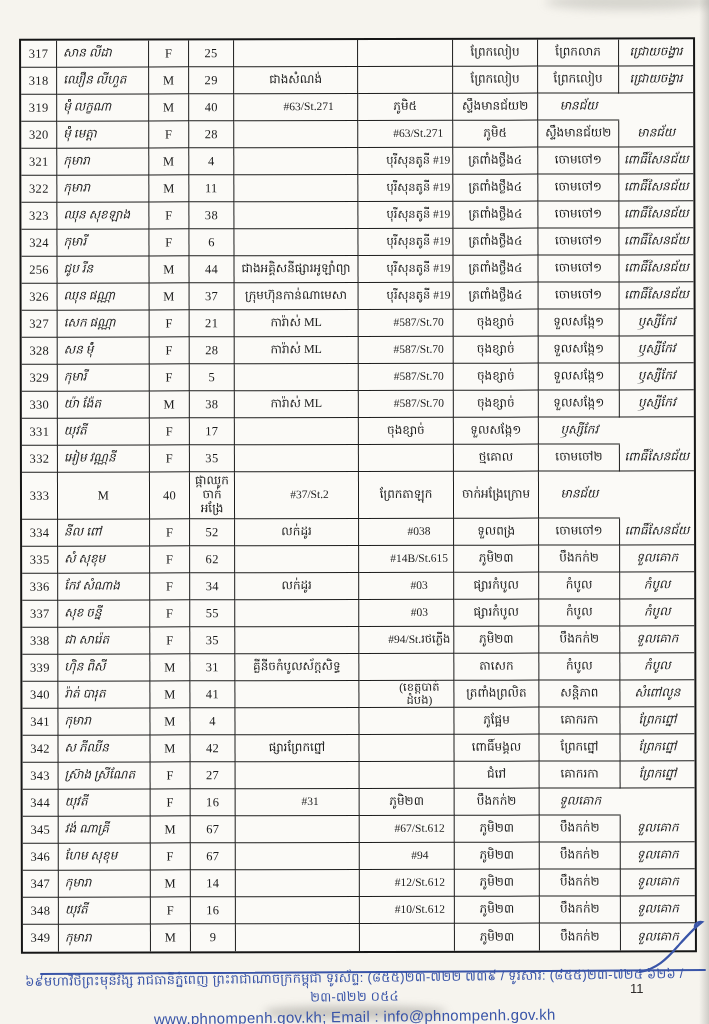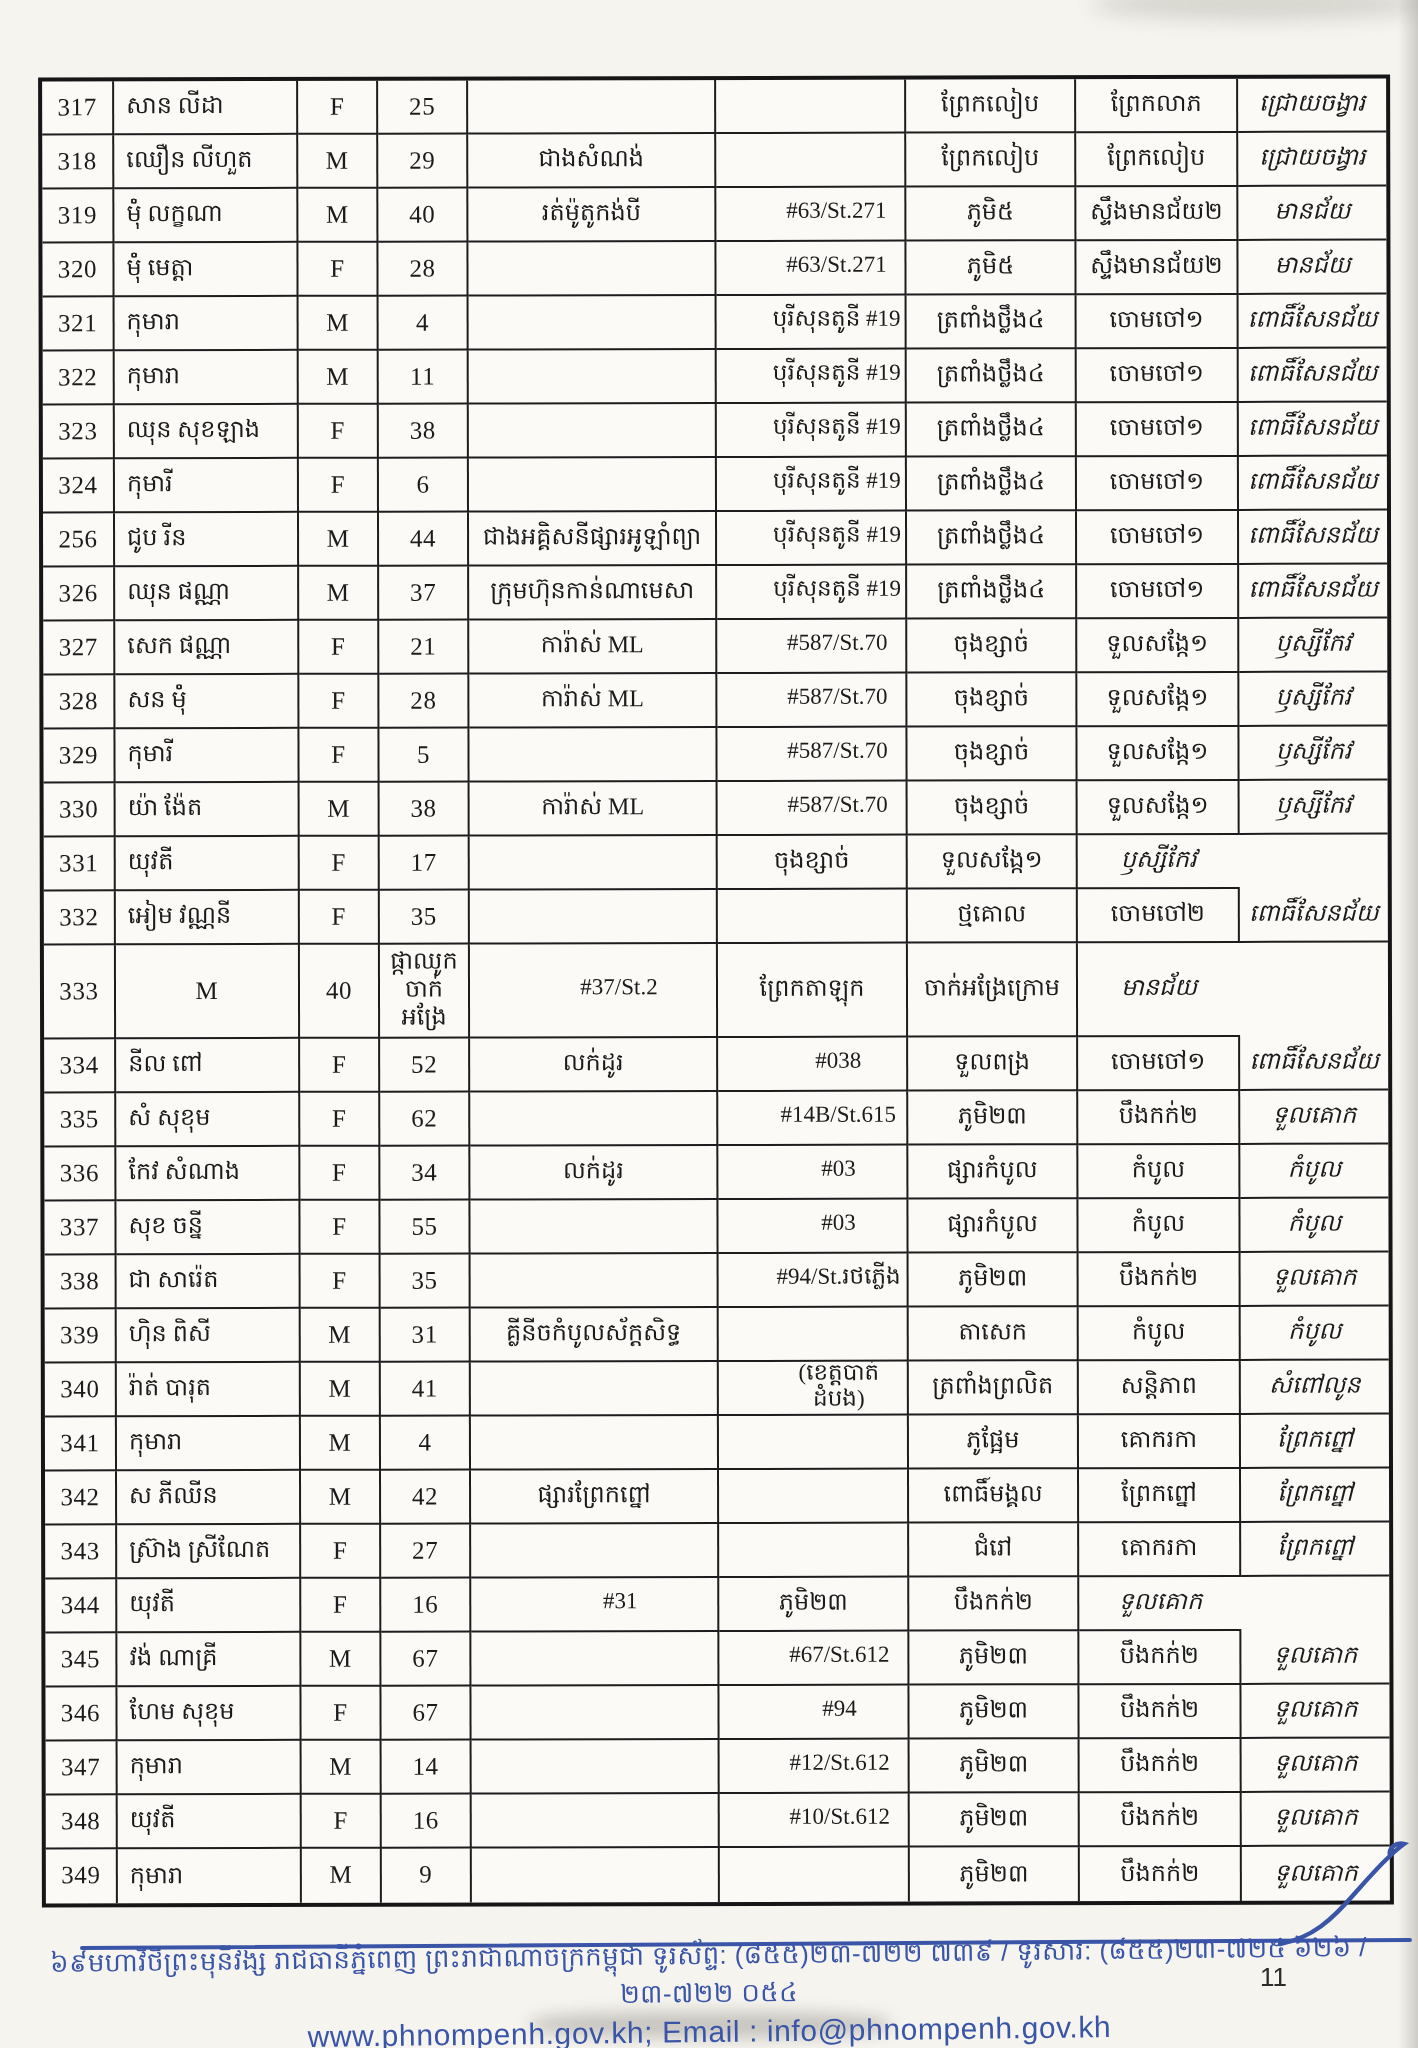--- a/index.html
+++ b/index.html
@@ -39,21 +39,21 @@
   .cell{
     border-right:1px solid #1d1d1d;border-bottom:1px solid #1d1d1d;
     box-sizing:border-box;
     display:flex;align-items:center;justify-content:center;
     text-align:center;font-size:12px;line-height:1.15;
     overflow:hidden;padding:0 2px;
     white-space:pre-line;
   }
   .cell:last-child{border-right:none;font-style:italic;}
   .row:last-child .cell{border-bottom:none;}
-  .col-name{justify-content:flex-start;text-align:left;padding-left:6px;}
+  .col-name{justify-content:flex-start;text-align:left;padding-left:6px;font-style:italic;}
   .col-no,.col-age,.col-gender{font-size:12.5px;letter-spacing:0.3px;}
   .col-address{font-size:11.5px;padding-left:28px;}
   .footer{
     position:absolute;left:0;top:969px;width:709px;text-align:center;
     color:#3a55a8;transform:rotate(-0.7deg);
     font-family:"Liberation Sans","DejaVu Sans",sans-serif;
   }
   .footer-line1{font-size:13px;letter-spacing:0.2px;}
   .footer-line2{font-size:15px;margin-top:1px;letter-spacing:0.3px;}
   .blue-rule{
@@ -95,21 +95,20 @@
       <div class="cell col-address"></div>
       <div class="cell col-village">ព្រែកលៀប</div>
       <div class="cell col-commune">ព្រែកលៀប</div>
       <div class="cell col-district">ជ្រោយចង្វារ</div>
     </div>
     <div class="row">
       <div class="cell col-no">319</div>
       <div class="cell col-name">ម៉ុំ លក្ខណា</div>
       <div class="cell col-gender">M</div>
       <div class="cell col-age">40</div>
-      <div class="cell col-occupation">រត់ម៉ូតូកង់បី</div>
       <div class="cell col-address">#63/St.271</div>
       <div class="cell col-village">ភូមិ៥</div>
       <div class="cell col-commune">ស្ទឹងមានជ័យ២</div>
       <div class="cell col-district">មានជ័យ</div>
     </div>
     <div class="row">
       <div class="cell col-no">320</div>
       <div class="cell col-name">ម៉ុំ មេត្តា</div>
       <div class="cell col-gender">F</div>
       <div class="cell col-age">28</div>

